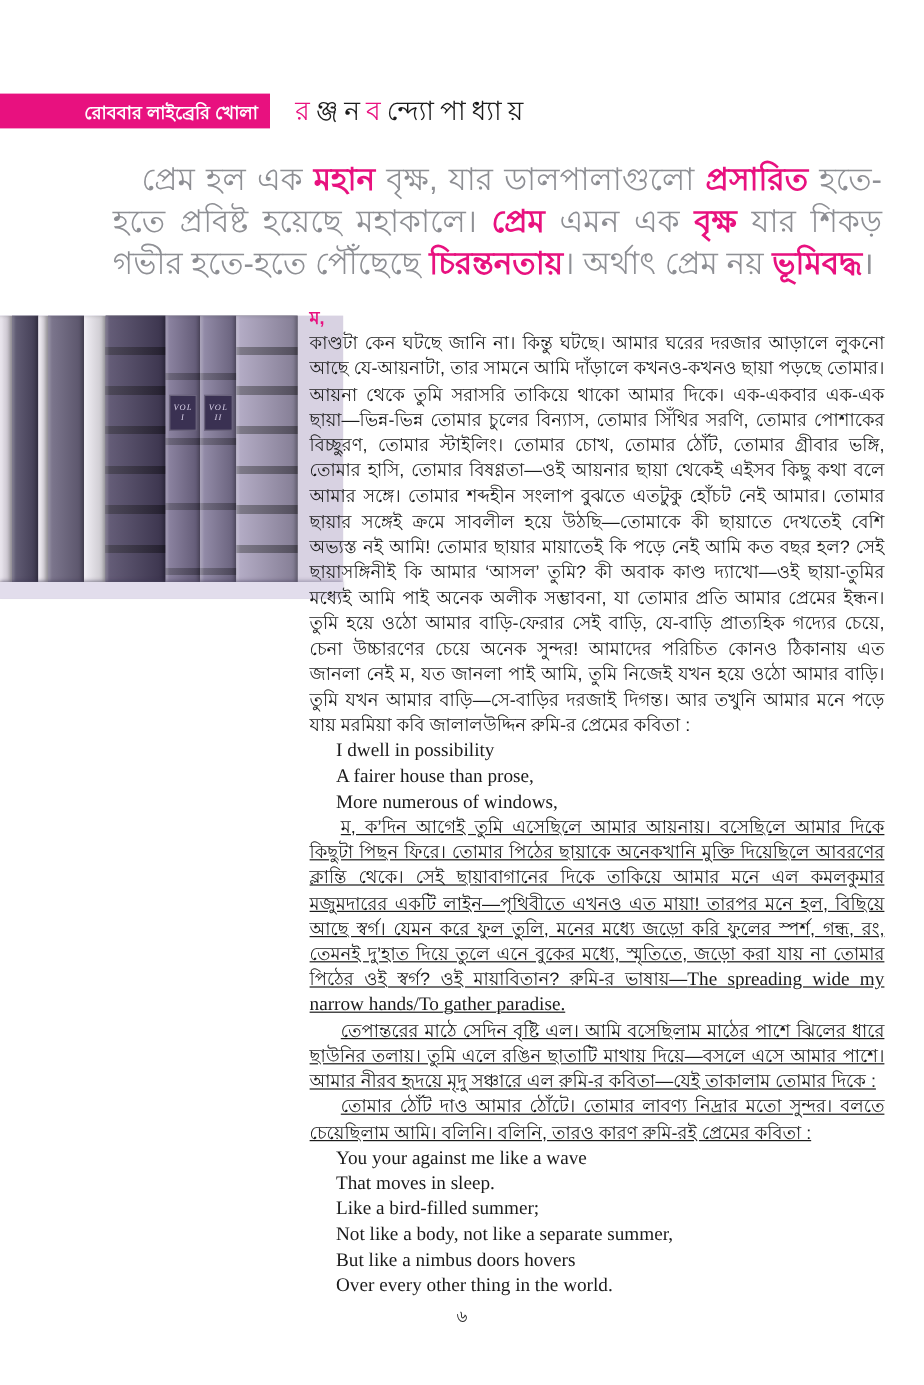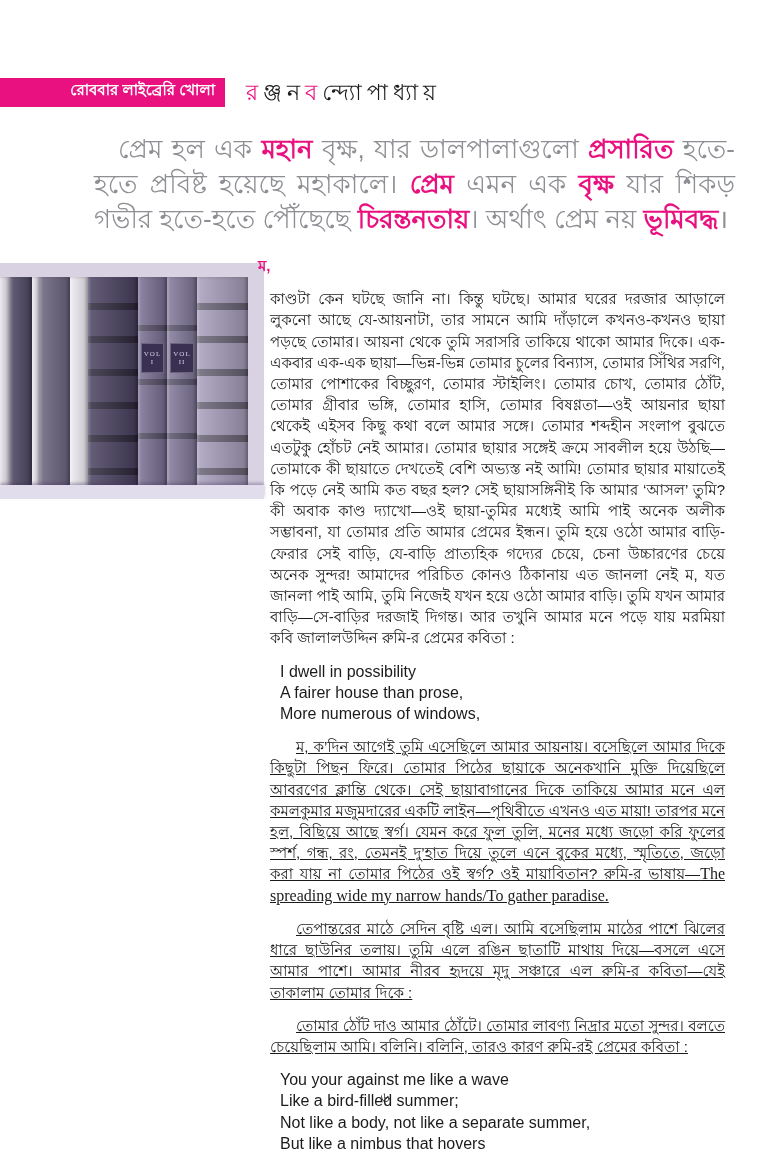--- a/index.html
+++ b/index.html
@@ -1,52 +1,52 @@
 <!DOCTYPE html>
 <html style="--pink: #e8117f; --gray: #8e8f94; --ink: #1b1b1b;"><head>
 <meta charset="utf-8">
 <style>
   html,body{margin:0;padding:0;background:#ffffff;}
   .page{position:relative;width:770px;height:1154px;background:#ffffff;overflow:hidden;
         font-family:"Liberation Sans",sans-serif;}
   
   .banner{position:absolute;left:0;top:78px;width:225px;height:29px;background:var(--pink);
-          color:#ffffff;display:flex;align-items:flex-start;justify-content:flex-end;
+          color:#ffffff;display:flex;align-items:flex-end;justify-content:flex-end;
           padding-right:10px;box-sizing:border-box;font-weight:bold;font-size:15px;}
   .author{position:absolute;left:246px;top:76px;height:34px;display:flex;align-items:center;
           font-size:22px;letter-spacing:5px;color:#1b1b1b;font-weight:500;white-space:nowrap;}
   .author .pink{font-weight:500;}
   
   .intro{position:absolute;left:78px;top:132px;width:641px;font-size:26px;line-height:35px;
          color:var(--gray);text-align:justify;text-indent:24px;margin-left:16px;}
   .intro .pink{font-weight:bold;}
   .pink{color:var(--pink);}
   
-  .photo{position:absolute;left:0;top:263px;width:264px;height:236px;background:#d8d2e2;
-         display:flex;align-items:flex-end;}
+  .photo{position:absolute;left:0;top:263px;width:286px;height:236px;background:#d8d2e2;
+         display:flex;align-items:flex-start;font-style:italic;}
   .spine{position:relative;height:222px;flex:0 0 auto;
          box-shadow:inset -2px 0 3px rgba(0,0,0,.25), inset 2px 0 2px rgba(255,255,255,.18);}
   .spine.banded{background-image:linear-gradient(90deg,rgba(255,255,255,.16),rgba(0,0,0,.22)),
      repeating-linear-gradient(180deg,rgba(0,0,0,0) 0 26px,rgba(0,0,0,.38) 26px 33px);}
   .spine.plain{background-image:linear-gradient(90deg,rgba(255,255,255,.14),rgba(0,0,0,.18));}
   .spine.vol{background-image:linear-gradient(90deg,rgba(255,255,255,.16),rgba(0,0,0,.22)),
      repeating-linear-gradient(180deg,rgba(0,0,0,0) 0 48px,rgba(0,0,0,.30) 48px 54px);}
   .vol-panel{position:absolute;left:3px;right:3px;top:66px;height:28px;background:#3a3152;
      color:#d8d0e8;font-size:7px;letter-spacing:1px;display:flex;align-items:center;
      justify-content:center;text-align:center;border:1px solid rgba(255,255,255,.25);
      font-family:"Liberation Serif",serif;white-space:pre-line;}
   .shelf{position:absolute;left:0;bottom:0;width:100%;height:14px;background:#e2ddec;
      box-shadow:0 -2px 3px rgba(60,50,90,.35);}
   
   .bodycol{position:absolute;left:258px;top:255px;width:479px;color:var(--ink);
      font-size:15px;line-height:21.2px;text-align:justify;}
   .salutation{color:var(--pink);font-weight:bold;}
-  .bodycol p{margin:12px;}
+  .bodycol p{margin:0;}
   .bodycol p.indent{text-indent:26px;text-decoration:underline;}
-  .poem{margin:0 0 0 22px;font-family:Liberation Sans, sans-serif;font-size:16px;
+  .poem{margin:0 0 0 22px;font-family:Liberation Serif, serif;font-size:16px;
         line-height:21.2px;text-align:left;}
   .en{font-family:"Liberation Serif",serif;font-size:16px;}
   
   .pageno{position:absolute;left:0;top:1086px;width:770px;text-align:center;
           font-size:14px;color:#2a2a2a;}
 </style>
 </head>
 <body>
 
 <div class="page">
@@ -90,23 +90,24 @@
         <div class="poem">
           <div>I dwell in possibility</div>
           <div>A fairer house than prose,</div>
           <div>More numerous of windows,</div>
         </div>
         <p class="indent"><span>ম, ক’দিন আগেই তুমি এসেছিলে আমার আয়নায়। বসেছিলে আমার দিকে কিছুটা পিছন ফিরে। তোমার পিঠের ছায়াকে অনেকখানি মুক্তি দিয়েছিলে আবরণের ক্লান্তি থেকে। সেই ছায়াবাগানের দিকে তাকিয়ে আমার মনে এল কমলকুমার মজুমদারের একটি লাইন—পৃথিবীতে এখনও এত মায়া! তারপর মনে হল, বিছিয়ে আছে স্বর্গ। যেমন করে ফুল তুলি, মনের মধ্যে জড়ো করি ফুলের স্পর্শ, গন্ধ, রং, তেমনই দু’হাত দিয়ে তুলে এনে বুকের মধ্যে, স্মৃতিতে, জড়ো করা যায় না তোমার পিঠের ওই স্বর্গ? ওই মায়াবিতান? রুমি-র ভাষায়—</span><span class="en">The spreading wide my narrow hands/To gather paradise.</span></p>
         <p class="indent"><span>তেপান্তরের মাঠে সেদিন বৃষ্টি এল। আমি বসেছিলাম মাঠের পাশে ঝিলের ধারে ছাউনির তলায়। তুমি এলে রঙিন ছাতাটি মাথায় দিয়ে—বসলে এসে আমার পাশে। আমার নীরব হৃদয়ে মৃদু সঞ্চারে এল রুমি-র কবিতা—যেই তাকালাম তোমার দিকে :</span></p>
         <p class="indent"><span>তোমার ঠোঁট দাও আমার ঠোঁটে। তোমার লাবণ্য নিদ্রার মতো সুন্দর। বলতে চেয়েছিলাম আমি। বলিনি। বলিনি, তারও কারণ রুমি-রই প্রেমের কবিতা :</span></p>
         <div class="poem">
           <div>You your against me like a wave</div>
+          <div>That moves in sleep.</div>
           <div>Like a bird-filled summer;</div>
           <div>Not like a body, not like a separate summer,</div>
-          <div>But like a nimbus that hovers</div>
+          <div>But like a nimbus doors hovers</div>
           <div>Over every other thing in the world.</div>
         </div>
       </div>
   </div>
 
   <div class="pageno">৬</div>
 
 </div>
 
 </body></html>

